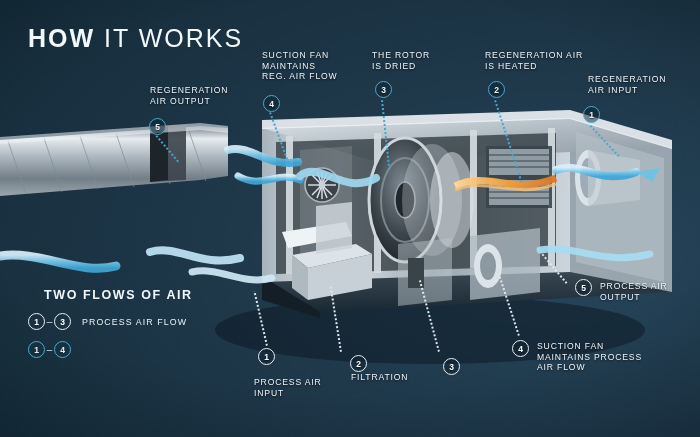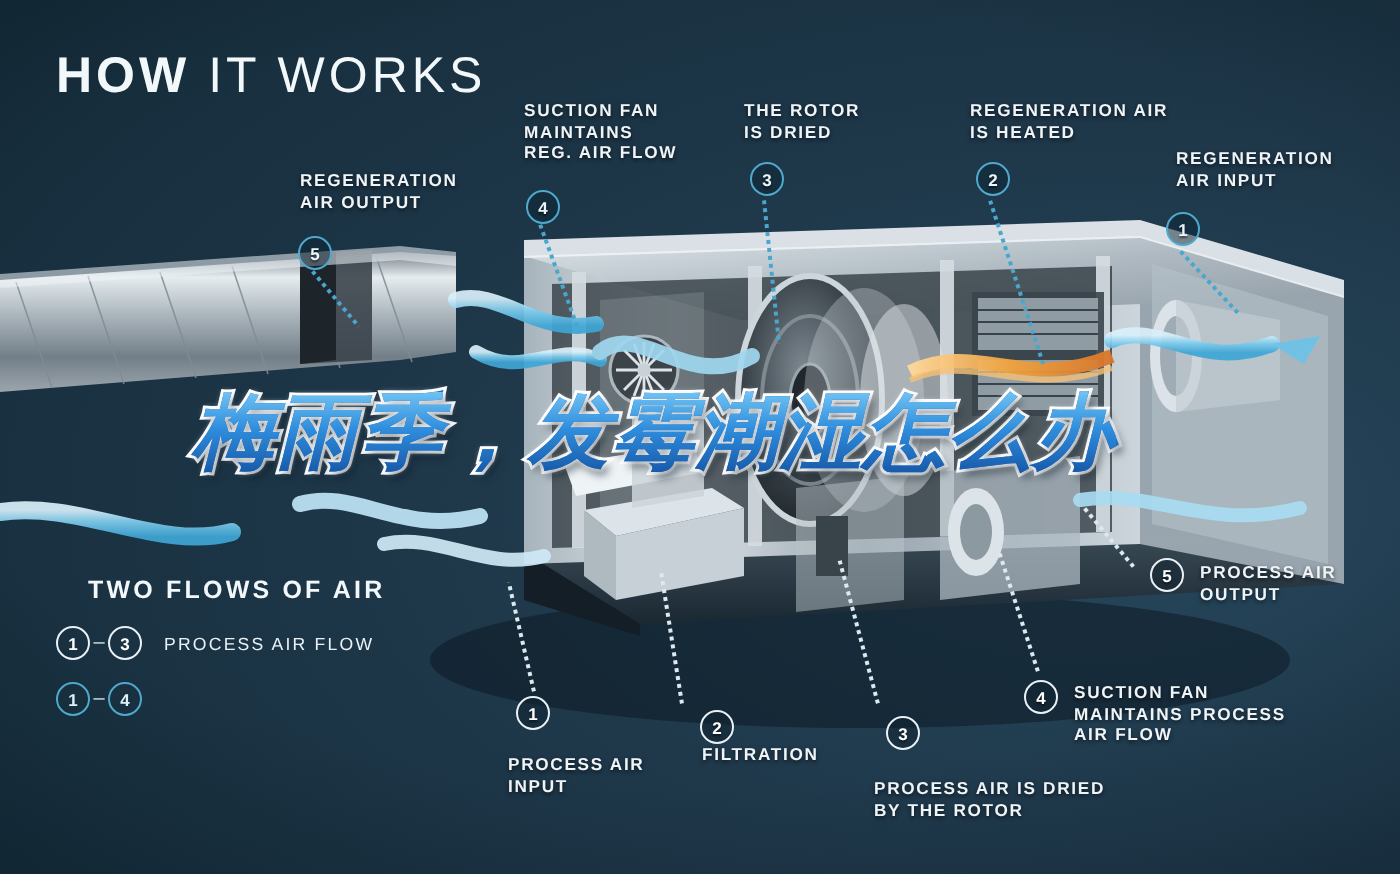--- a/index.html
+++ b/index.html
@@ -23,21 +23,21 @@
   #title{
     position:absolute;left:28px;top:24px;
     font-size:25px;letter-spacing:2.0px;color:#f2f7fa;
     white-space:nowrap;
   }
   #title .b{font-weight:bold;}
   #title .l{font-weight:300;}
 
   
   .lbl{
-    position:absolute;color:#eef4f8;font-size:8.6px;font-weight:bold;
+    position:absolute;color:#eef4f8;font-size:8.6px;font-weight:normal;
     letter-spacing:.85px;line-height:10.6px;text-transform:uppercase;
     white-space:pre-line;text-shadow:0 1px 2px rgba(0,0,0,.6);
   }
 
   
   .mk{
     position:absolute;width:17px;height:17px;border-radius:50%;
     display:flex;align-items:center;justify-content:center;
     font-size:8.5px;font-weight:bold;color:#ffffff;
     box-sizing:border-box;z-index:6;
@@ -328,22 +328,20 @@
 IS HEATED</div>
   <div class="lbl" style="left:372px;top:50px;">THE ROTOR
 IS DRIED</div>
   <div class="lbl" style="left:588px;top:74px;">REGENERATION
 AIR INPUT</div>
   <div class="lbl" style="left:600px;top:281px;">PROCESS AIR
 OUTPUT</div>
   <div class="lbl" style="left:254px;top:377px;">PROCESS AIR
 INPUT</div>
   <div class="lbl" style="left:351px;top:372px;">FILTRATION</div>
-  <div class="lbl" style="left:437px;top:389px;">PROCESS AIR IS DRIED
-BY THE ROTOR</div>
   <div class="lbl" style="left:537px;top:341px;">SUCTION FAN
 MAINTAINS PROCESS
 AIR FLOW</div>
 
   <div id="legend">
     <h2>TWO FLOWS OF AIR</h2>
 
     <div class="lrow">
       <span class="lchip w">1</span>
       <span class="ldash">–</span>
@@ -351,18 +349,14 @@
       <span class="ltext">PROCESS AIR FLOW</span>
     </div>
 
     <div class="lrow">
       <span class="lchip c">1</span>
       <span class="ldash">–</span>
       <span class="lchip c">4</span>
     </div>
   </div>
 
-  <div id="overlay">
-    <span>梅雨季，发霉潮湿怎么办</span>
-    <span class="inner">梅雨季，发霉潮湿怎么办</span>
-  </div>
 
 </div>
 
 </body></html>

